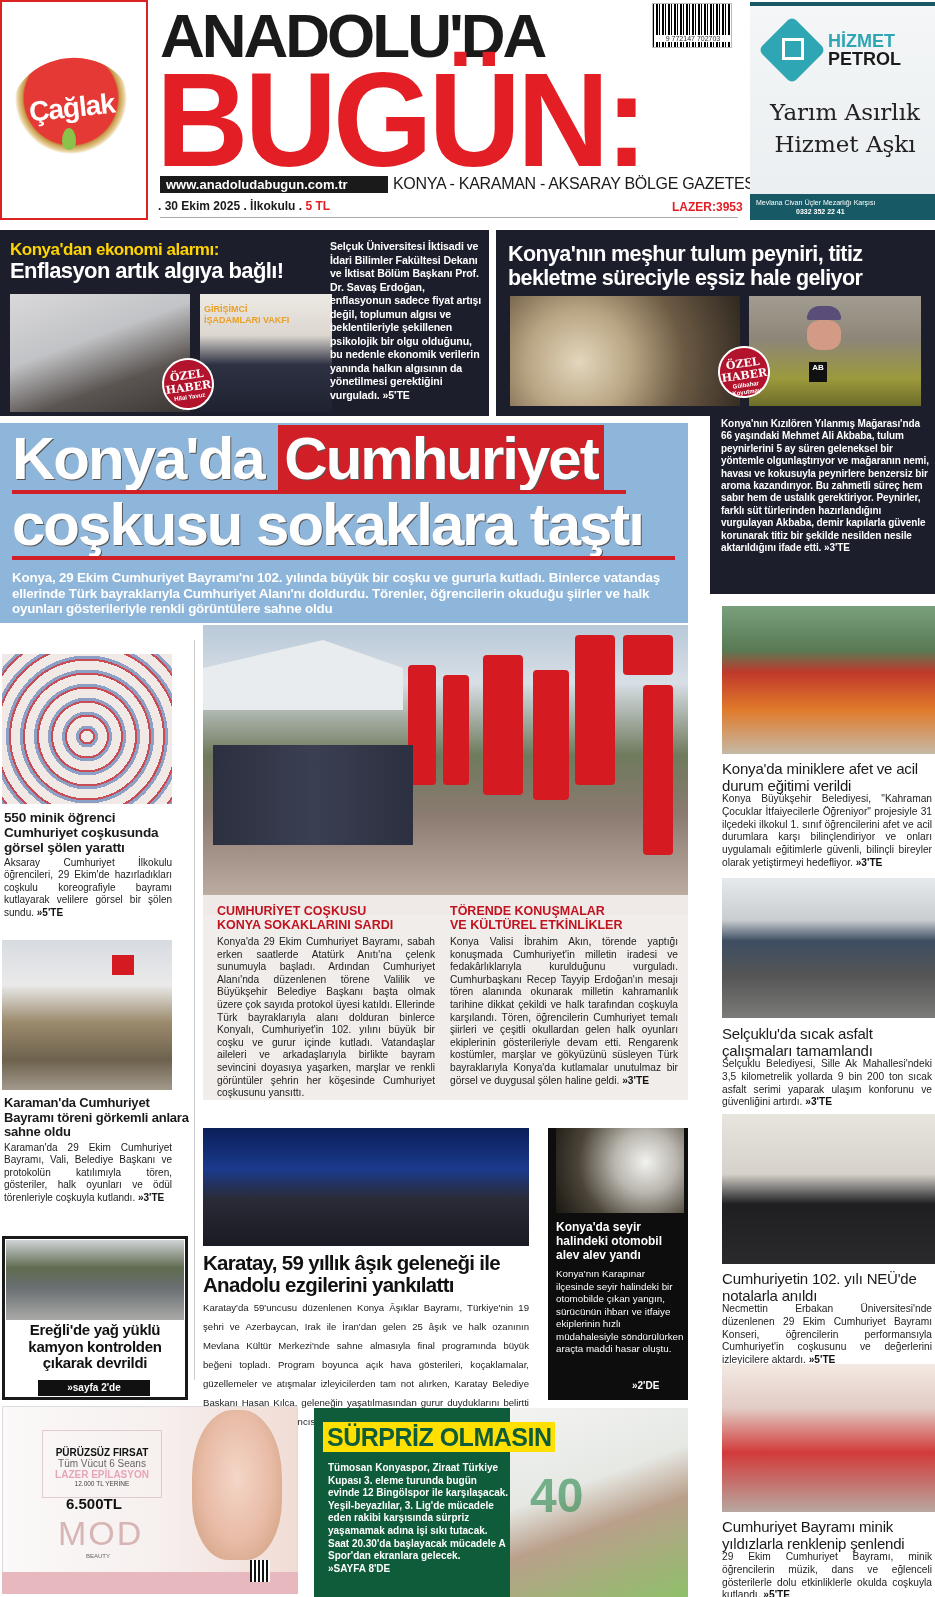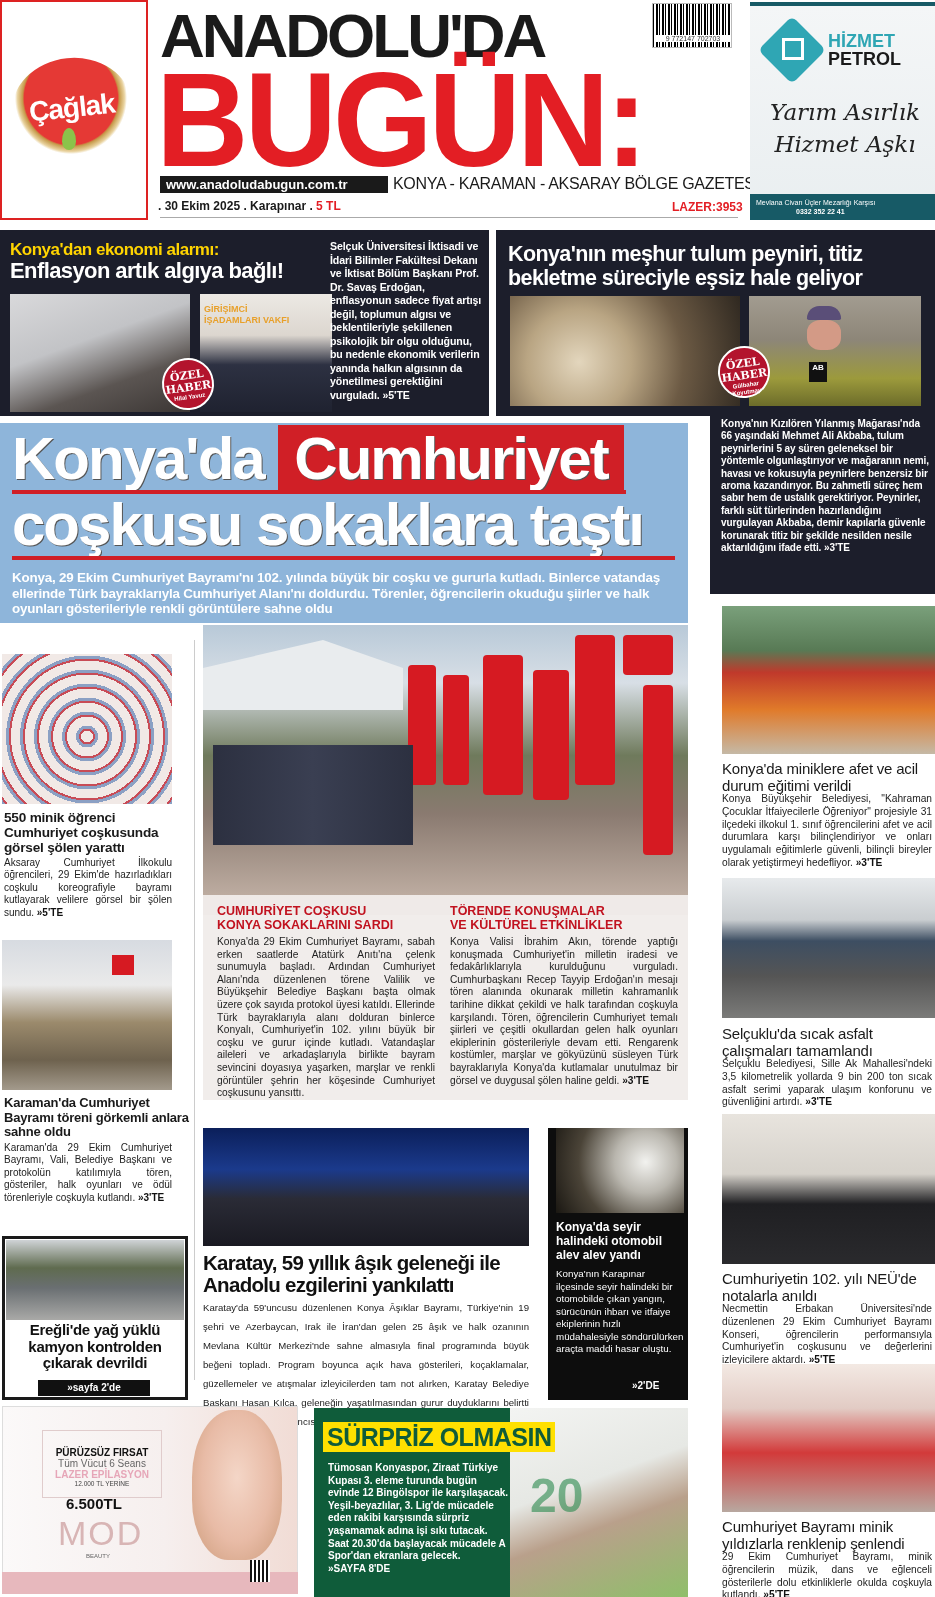--- a/index.html
+++ b/index.html
@@ -17,34 +17,34 @@
 .tagline{left:393px;top:175px;font-size:16px;color:#1a1a1a;letter-spacing:-0.3px}
 .dateline{left:158px;top:199px;font-size:12px;font-weight:bold;color:#1a1a1a}
 .dateline .price{color:#e31e24}
 .sayi{left:672px;top:200px;font-size:12px;font-weight:bold;color:#e31e24}
 .mast-rule{left:160px;top:217px;width:578px;height:1px;background:#aaa}
 .right-ad{left:750px;top:2px;width:185px;height:218px;background:linear-gradient(#f4f6f7,#e9eef0);border-top:4px solid #175a66}
 .hp-logo{left:768px;top:26px;width:48px;height:48px;background:#2fa6b4;transform:rotate(45deg);border-radius:6px}
 .hp-logo-in{left:782px;top:38px;width:22px;height:22px;border:3px solid #fff}
 .hp-name{left:828px;top:32px;font-size:18px;font-weight:bold;color:#2fa6b4;line-height:18px}
 .hp-name2{left:828px;top:50px;font-size:18px;font-weight:bold;color:#1a1a1a;line-height:18px}
-.hp-slogan{left:760px;top:96px;width:170px;font-family:"DejaVu Serif",serif;font-style:italic;font-size:23px;text-align:center;color:#222;line-height:32px}
+.hp-slogan{left:760px;top:96px;width:170px;font-family:"DejaVu Serif",serif;font-size:23px;text-align:center;color:#222;line-height:32px}
 .hp-foot{left:750px;top:194px;width:185px;height:26px;background:#175a66;color:#fff;font-size:7px;line-height:9px;padding:4px 0 0 6px}
 
 .topbox{background:#1c1e2b}
 .kicker{color:#ffd400;font-weight:900;font-size:17px;letter-spacing:-0.5px}
 .whitehead{color:#fff;font-weight:900;letter-spacing:-0.6px}
 .photo{background:#7a6e66;overflow:hidden}
 .body-w{color:#fff;font-weight:bold;font-size:10.6px;line-height:13.5px;letter-spacing:-0.1px}
 .ozel{width:52px;height:52px;border-radius:50%;background:#b3142d;border:2px solid #fff;color:#fff;font-family:"DejaVu Serif",serif;font-weight:bold;font-size:11px;line-height:12px;text-align:center;padding-top:10px;transform:rotate(-8deg)}
 .ozel small{display:block;font-size:6px;line-height:7px;font-family:"Liberation Sans",sans-serif}
 
 .lead-bg{left:0;top:423px;width:688px;height:200px;background:#8eb5da}
 .mh{font-weight:900;font-size:60px;line-height:58px;letter-spacing:-2px;color:#fff;text-shadow:1px 1px 0 #555}
-.red-hl{background:#d01f26;padding:0 16px}
+.red-hl{background:#d01f26;padding:0 6px}
 .red-rule{height:4px;background:#d01f26}
 .lead-text{left:12px;top:570px;width:670px;font-size:13.4px;font-weight:bold;line-height:15.5px;color:#fff;letter-spacing:-0.2px}
 .main-photo{left:203px;top:625px;width:485px;height:290px;background:linear-gradient(180deg,#b8c9d8 0%,#d8dfe6 20%,#6f7a5c 45%,#8a7a70 65%,#c9b8ac 100%)}
 .flag{background:#d61a22}
 .art-panel{left:203px;top:895px;width:485px;height:205px;background:rgba(240,236,234,.96)}
 .sec-head{font-size:12.5px;font-weight:bold;color:#c1121f;line-height:14px}
 .col-text{font-size:10.2px;line-height:12.6px;color:#222;text-align:justify}
 .headline-b{font-weight:900;color:#111;letter-spacing:-0.3px}
 .side-head{font-size:15px;color:#1a1a1a;line-height:17px;letter-spacing:-0.2px}
 .side-text{font-size:10.2px;line-height:12.8px;color:#222;text-align:justify}
@@ -61,21 +61,21 @@
 <div class="abs caglak-leaf"></div>
 
 <div class="abs title1">ANADOLU'DA</div>
 <div class="abs title2">BUGÜN:</div>
 <div class="abs barcode"></div>
 <div class="abs barcode-num">9 772147 702703</div>
 <div class="abs url-bar">www.anadoludabugun.com.tr</div>
 <div class="abs tagline">KONYA - KARAMAN - AKSARAY BÖLGE GAZETESİ</div>
 <div class="abs dateline">
   <span>. 30 Ekim 2025</span>
-  <span>. Karapınar .</span>
+  <span>. İlkokulu .</span>
   <span class="price">5 TL</span>
 </div>
 <div class="abs sayi">LAZER:3953</div>
 <div class="abs mast-rule"></div>
 
 <div class="abs right-ad"></div>
 <div class="abs hp-logo"></div>
 <div class="abs hp-logo-in"></div>
 <div class="abs hp-name">HİZMET</div>
 <div class="abs hp-name2">PETROL</div>
@@ -220,18 +220,18 @@
   <div style="font-size:6.5px;color:#444">12.000 TL YERİNE</div>
 </div>
 <div class="abs" style="left:66px;top:1495px;font-size:15px;font-weight:900;color:#111">6.500TL</div>
 <div class="abs" style="left:58px;top:1516px;font-size:34px;font-weight:100;color:#d8b5b5;letter-spacing:2px;line-height:34px">MOD</div>
 <div class="abs" style="left:86px;top:1553px;font-size:6px;color:#666">BEAUTY</div>
 <div class="abs" style="left:2px;top:1572px;width:296px;height:22px;background:#e7b8bd"></div>
 <div class="abs" style="left:250px;top:1560px;width:20px;height:22px;background:repeating-linear-gradient(90deg,#111 0 2px,#fff 2px 4px)"></div>
 
 <div class="abs" style="left:314px;top:1408px;width:374px;height:189px;background:linear-gradient(90deg,#0f5c3a 0%,#0f5c3a 52%,#6aa85a 100%)"></div>
 <div class="abs" style="left:510px;top:1408px;width:178px;height:189px;background:linear-gradient(160deg,#f3f4f2 0%,#e6e8e4 40%,#b9a08b 60%,#8fbf6a 100%)">
-  <div style="position:absolute;left:20px;top:60px;font-size:48px;font-weight:900;color:#2a8a4e;opacity:.6">20</div>
+  <div style="position:absolute;left:20px;top:60px;font-size:48px;font-weight:900;color:#2a8a4e;opacity:.6">40</div>
 </div>
 <div class="abs" style="left:323px;top:1422px;background:#ffe000;padding:0 4px;font-size:25px;font-weight:900;color:#0f5c3a;letter-spacing:-0.5px;line-height:30px">SÜRPRİZ OLMASIN</div>
 <div class="abs" style="left:328px;top:1462px;width:182px;color:#fff;font-weight:bold;font-size:10px;line-height:12.6px">
   <span>Tümosan Konyaspor, Ziraat Türkiye Kupası 3. eleme turunda bugün evinde 12 Bingölspor ile karşılaşacak. Yeşil-beyazlılar, 3. Lig'de mücadele eden rakibi karşısında sürpriz yaşamamak adına işi sıkı tutacak. Saat 20.30'da başlayacak mücadele A Spor'dan ekranlara gelecek.</span><br><span>»SAYFA 8'DE</span>
 </div>
 
 </body></html>

